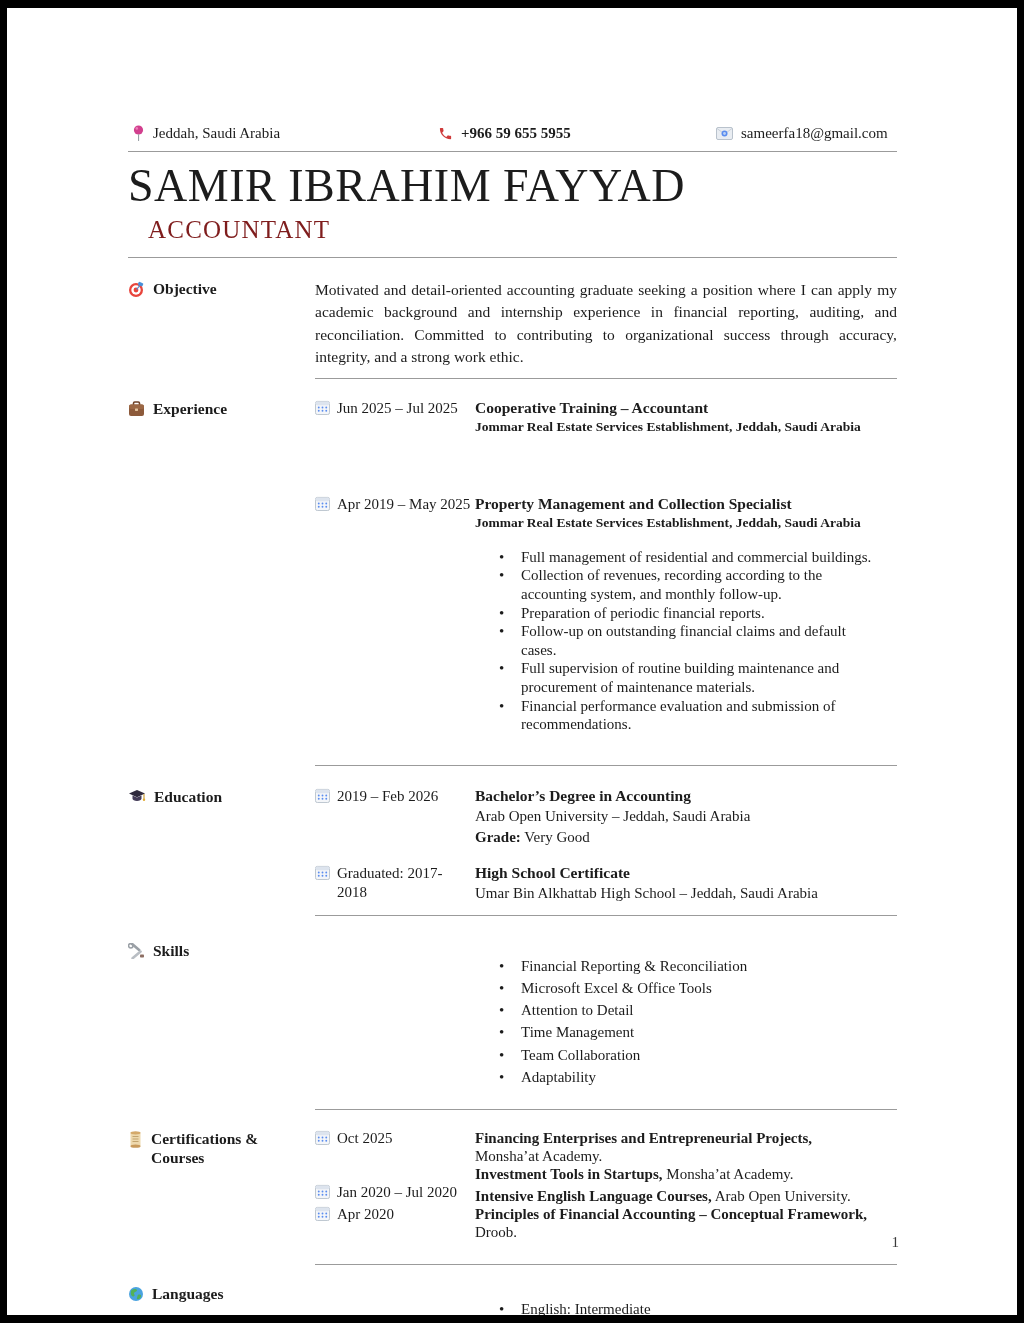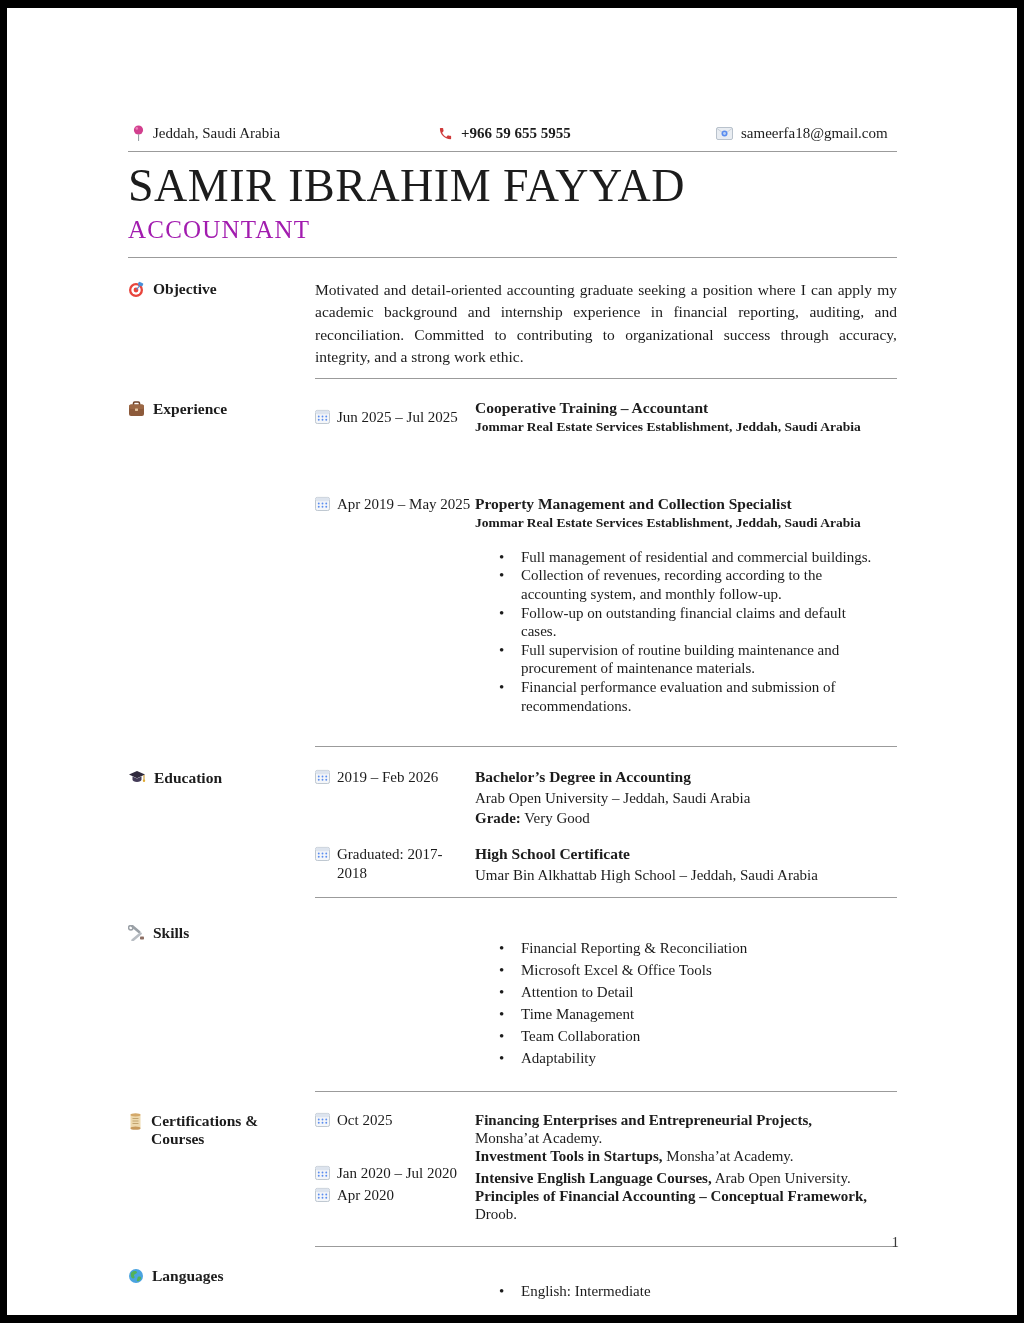--- a/index.html
+++ b/index.html
@@ -17,21 +17,21 @@
   
   .contact-row { position:relative; height:21px; font-size:15px; }
   .contact-item { position:absolute; top:0; display:flex; align-items:center; gap:8px; white-space:nowrap; }
   .contact-item.loc   { left:4px; }
   .contact-item.phone { left:310px;font-weight:bold; }
   .contact-item.mail  { left:588px; }
 
   .hr-full { border:none; border-top:1.6px solid #9b9b9b; margin:5px 0 0 0; }
 
   .name { font-size:46px; line-height:1.02; letter-spacing:0.5px; margin-top:11px; font-weight:400; }
-  .role { font-size:25px; letter-spacing:1.2px; margin-top:6px; color:#a21caf; }
+  .role { font-size:25px; letter-spacing:1.2px; margin-top:6px; color:#7f1d1d;margin-left:20px; }
   .hr-title { border:none; border-top:1.6px solid #9b9b9b; margin:13px 0 0 0; }
 
   
   .section { display:flex; align-items:flex-start; }
   .label-cell { width:187px; flex-shrink:0; display:flex; align-items:flex-start; gap:8px;
                 font-weight:bold; font-size:15.5px; line-height:1.18; padding-top:1px; }
   .label-cell svg { flex-shrink:0; margin-top:1px; }
   .body-cell { flex:1; min-width:0; }
   .entry-row { display:flex; align-items:flex-start; }
   .date-cell { width:160px; flex-shrink:0; display:flex; align-items:flex-start; gap:7px;
@@ -57,21 +57,21 @@
   .cert-item .b { font-weight:bold; }
   .cert-item .rest-block { display:block; }
   .cert-gap { height:4px; }
 
   .page-number { position:absolute; top:1226px; right:118px; font-size:15px; color:#3a3a3a; }
 
   
   .mt-objective   { margin-top:21px; }
   .mt-div-obj     { margin-top:10px; }
   .mt-experience  { margin-top:20px; }
-  .exp-entry-1    { margin-bottom:59px;align-items:center; }
+  .exp-entry-1    { margin-bottom:59px; }
   .exp-bullets    { margin-top:16px; }
   .mt-div-exp     { margin-top:15px; }
   .mt-education   { margin-top:21px; }
   .edu-entry-1    { margin-bottom:17px; }
   .mt-div-edu     { margin-top:12px; }
   .mt-skills      { margin-top:25px; }
   .mt-div-skl     { margin-top:7px; }
   .mt-certs       { margin-top:19px; }
   .mt-div-crt     { margin-top:23px; }
   .mt-langs       { margin-top:19px; }
@@ -179,20 +179,21 @@
                 </g>
             </svg>
             <span>Apr 2019 – May 2025</span>
           </div>
           <div class="content-cell">
             <div class="entry-title">Property Management and Collection Specialist</div>
             <div class="entry-org">Jommar Real Estate Services Establishment, Jeddah, Saudi Arabia</div>
             <ul class="blist exp-bullets">
               <li>Full management of residential and commercial buildings.</li>
               <li>Collection of revenues, recording according to the accounting system, and monthly follow-up.</li>
+              <li>Preparation of periodic financial reports.</li>
               <li>Follow-up on outstanding financial claims and default cases.</li>
               <li>Full supervision of routine building maintenance and procurement of maintenance materials.</li>
               <li>Financial performance evaluation and submission of recommendations.</li>
             </ul>
           </div>
         </div>
       </div>
     </div>
     <hr class="sec-divider mt-div-exp">
 

